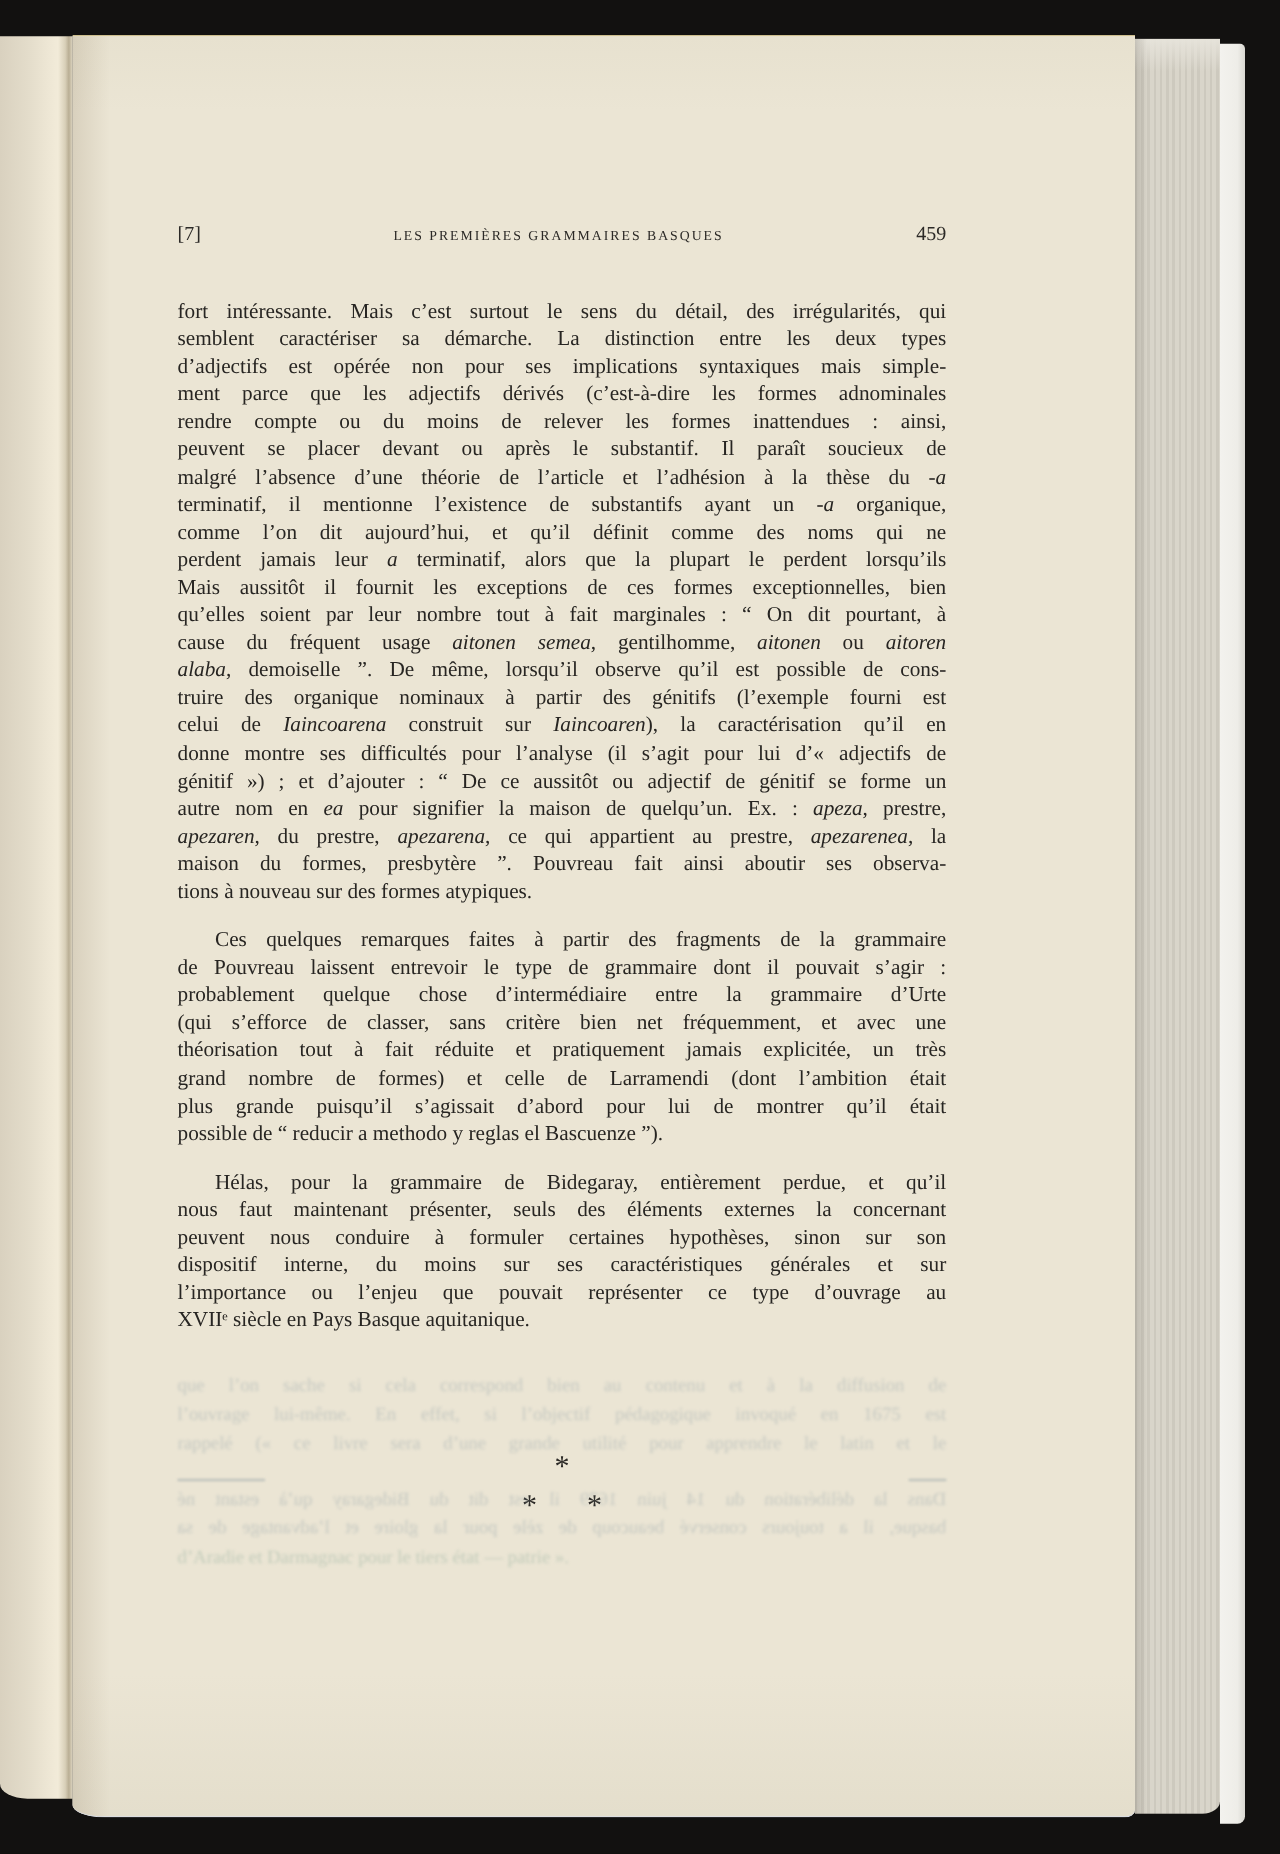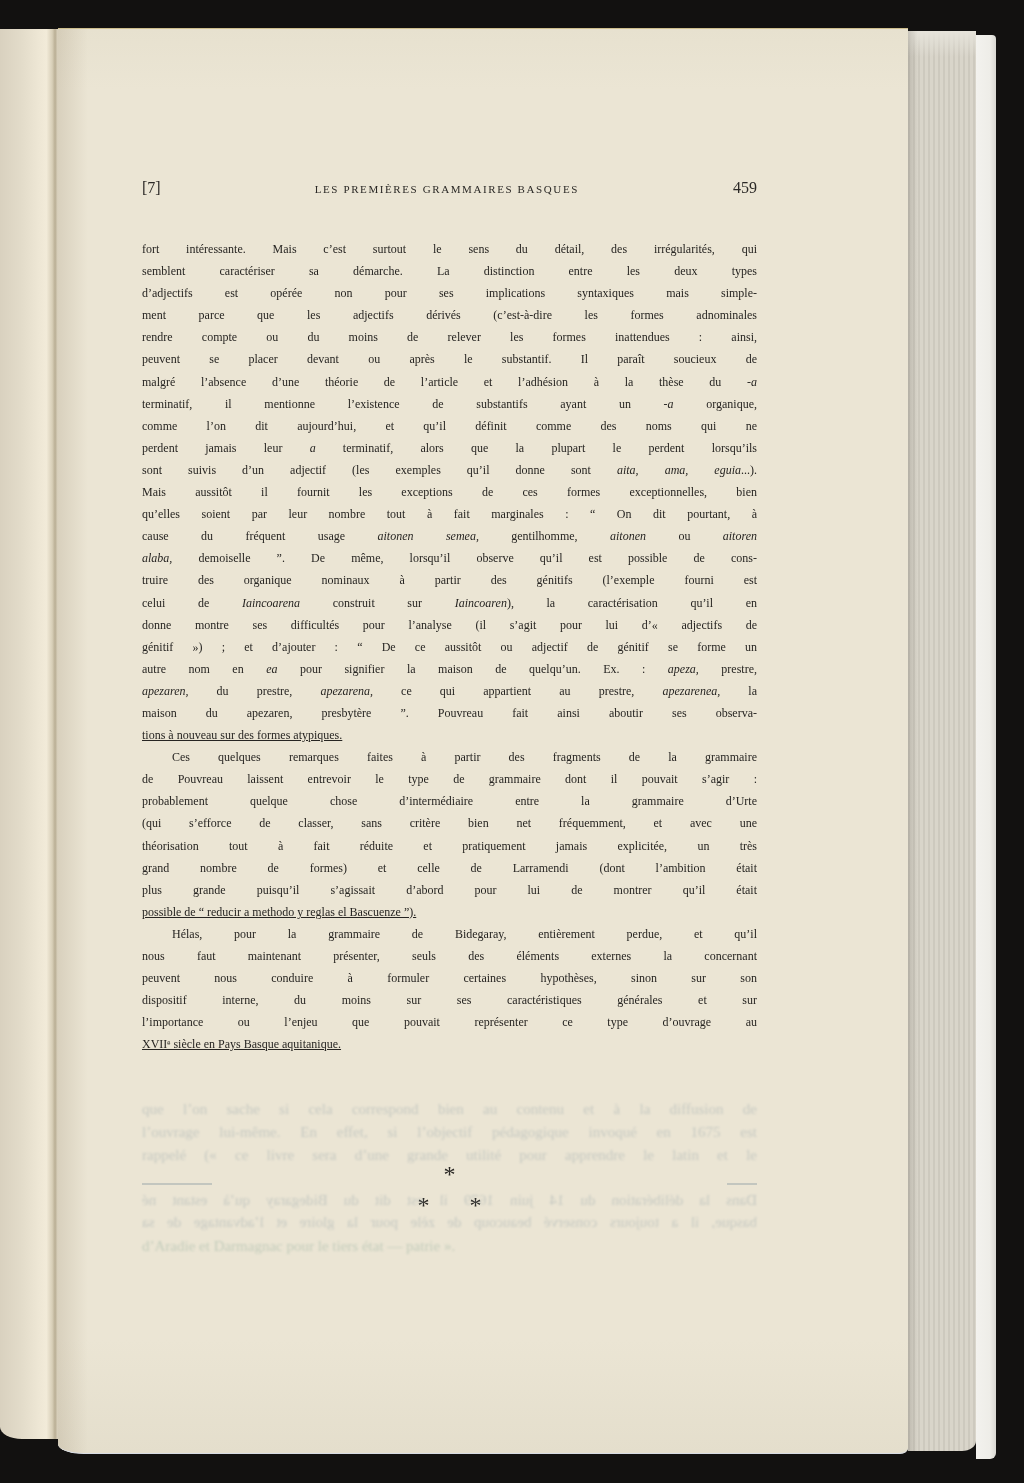--- a/index.html
+++ b/index.html
@@ -30,25 +30,25 @@
   .cover-strip{position:absolute;left:976px;top:35px;width:20px;height:1424px;
         background:linear-gradient(90deg,#f3f2ee 0,#eeede8 70%,#d9d8d2 100%);
         border-top-right-radius:4px;border-bottom-right-radius:6px;}
   
   .running-head{position:absolute;left:142px;top:179px;width:615px;display:flex;
         justify-content:space-between;align-items:baseline;color:#2b2926;}
   .rh-num{font-size:16px;}
   .rh-title{font-size:11px;letter-spacing:1.6px;}
   
   .body-text{position:absolute;left:142px;top:238px;width:615px;
-        font-size:12px;line-height:22.1px;color:#272522;}
-  .para + .para{}
+        font-size:17px;line-height:22.1px;color:#272522;}
+  .para + .para{margin-top:17px;}
   .para-indent .line:first-child{text-indent:30px;}
   .line{text-align:justify;text-align-last:justify;}
-  .line:last-child{text-align-last:left;text-decoration:underline;}
+  .line:last-child{text-align-last:left;}
   
   .asterisks{position:absolute;left:142px;top:1164px;width:615px;text-align:center;
         color:#2a2825;font-size:24px;line-height:20px;}
   .ast-row2{margin-top:11px;}
   .ast-row2 span{display:inline-block;margin:0 20px;}
   
   .bleed-line{position:absolute;left:142px;width:615px;font-size:15px;line-height:18px;
         color:#93a2a8;opacity:.42;filter:blur(1.1px);text-align:justify;text-align-last:justify;
         pointer-events:none;}
   .bleed-line.mirrored{transform:scaleX(-1);}
@@ -86,32 +86,31 @@
         <div class="line">fort intéressante. Mais c’est surtout le sens du détail, des irrégularités, qui</div>
         <div class="line">semblent caractériser sa démarche. La distinction entre les deux types</div>
         <div class="line">d’adjectifs est opérée non pour ses implications syntaxiques mais simple-</div>
         <div class="line">ment parce que les adjectifs dérivés (c’est-à-dire les formes adnominales</div>
         <div class="line">rendre compte ou du moins de relever les formes inattendues : ainsi,</div>
         <div class="line">peuvent se placer devant ou après le substantif. Il paraît soucieux de</div>
         <div class="line">malgré l’absence d’une théorie de l’article et l’adhésion à la thèse du <i>-a</i></div>
         <div class="line">terminatif, il mentionne l’existence de substantifs ayant un <i>-a</i> organique,</div>
         <div class="line">comme l’on dit aujourd’hui, et qu’il définit comme des noms qui ne</div>
         <div class="line">perdent jamais leur <i>a</i> terminatif, alors que la plupart le perdent lorsqu’ils</div>
-        <div class="line">sont suivis d’un adjectif (les exemples qu’il donne sont <i>aita, ama, eguia</i>...).</div>
         <div class="line">Mais aussitôt il fournit les exceptions de ces formes exceptionnelles, bien</div>
         <div class="line">qu’elles soient par leur nombre tout à fait marginales : “ On dit pourtant, à</div>
         <div class="line">cause du fréquent usage <i>aitonen semea,</i> gentilhomme, <i>aitonen</i> ou <i>aitoren</i></div>
         <div class="line"><i>alaba,</i> demoiselle ”. De même, lorsqu’il observe qu’il est possible de cons-</div>
         <div class="line">truire des organique nominaux à partir des génitifs (l’exemple fourni est</div>
         <div class="line">celui de <i>Iaincoarena</i> construit sur <i>Iaincoaren</i>), la caractérisation qu’il en</div>
         <div class="line">donne montre ses difficultés pour l’analyse (il s’agit pour lui d’« adjectifs de</div>
         <div class="line">génitif ») ; et d’ajouter : “ De ce aussitôt ou adjectif de génitif se forme un</div>
         <div class="line">autre nom en <i>ea</i> pour signifier la maison de quelqu’un. Ex. : <i>apeza,</i> prestre,</div>
         <div class="line"><i>apezaren,</i> du prestre, <i>apezarena,</i> ce qui appartient au prestre, <i>apezarenea,</i> la</div>
-        <div class="line">maison du apezaren, presbytère ”. Pouvreau fait ainsi aboutir ses observa-</div>
+        <div class="line">maison du formes, presbytère ”. Pouvreau fait ainsi aboutir ses observa-</div>
         <div class="line">tions à nouveau sur des formes atypiques.</div>
       </div>
     <div class="para para-indent">
         <div class="line">Ces quelques remarques faites à partir des fragments de la grammaire</div>
         <div class="line">de Pouvreau laissent entrevoir le type de grammaire dont il pouvait s’agir :</div>
         <div class="line">probablement quelque chose d’intermédiaire entre la grammaire d’Urte</div>
         <div class="line">(qui s’efforce de classer, sans critère bien net fréquemment, et avec une</div>
         <div class="line">théorisation tout à fait réduite et pratiquement jamais explicitée, un très</div>
         <div class="line">grand nombre de formes) et celle de Larramendi (dont l’ambition était</div>
         <div class="line">plus grande puisqu’il s’agissait d’abord pour lui de montrer qu’il était</div>

